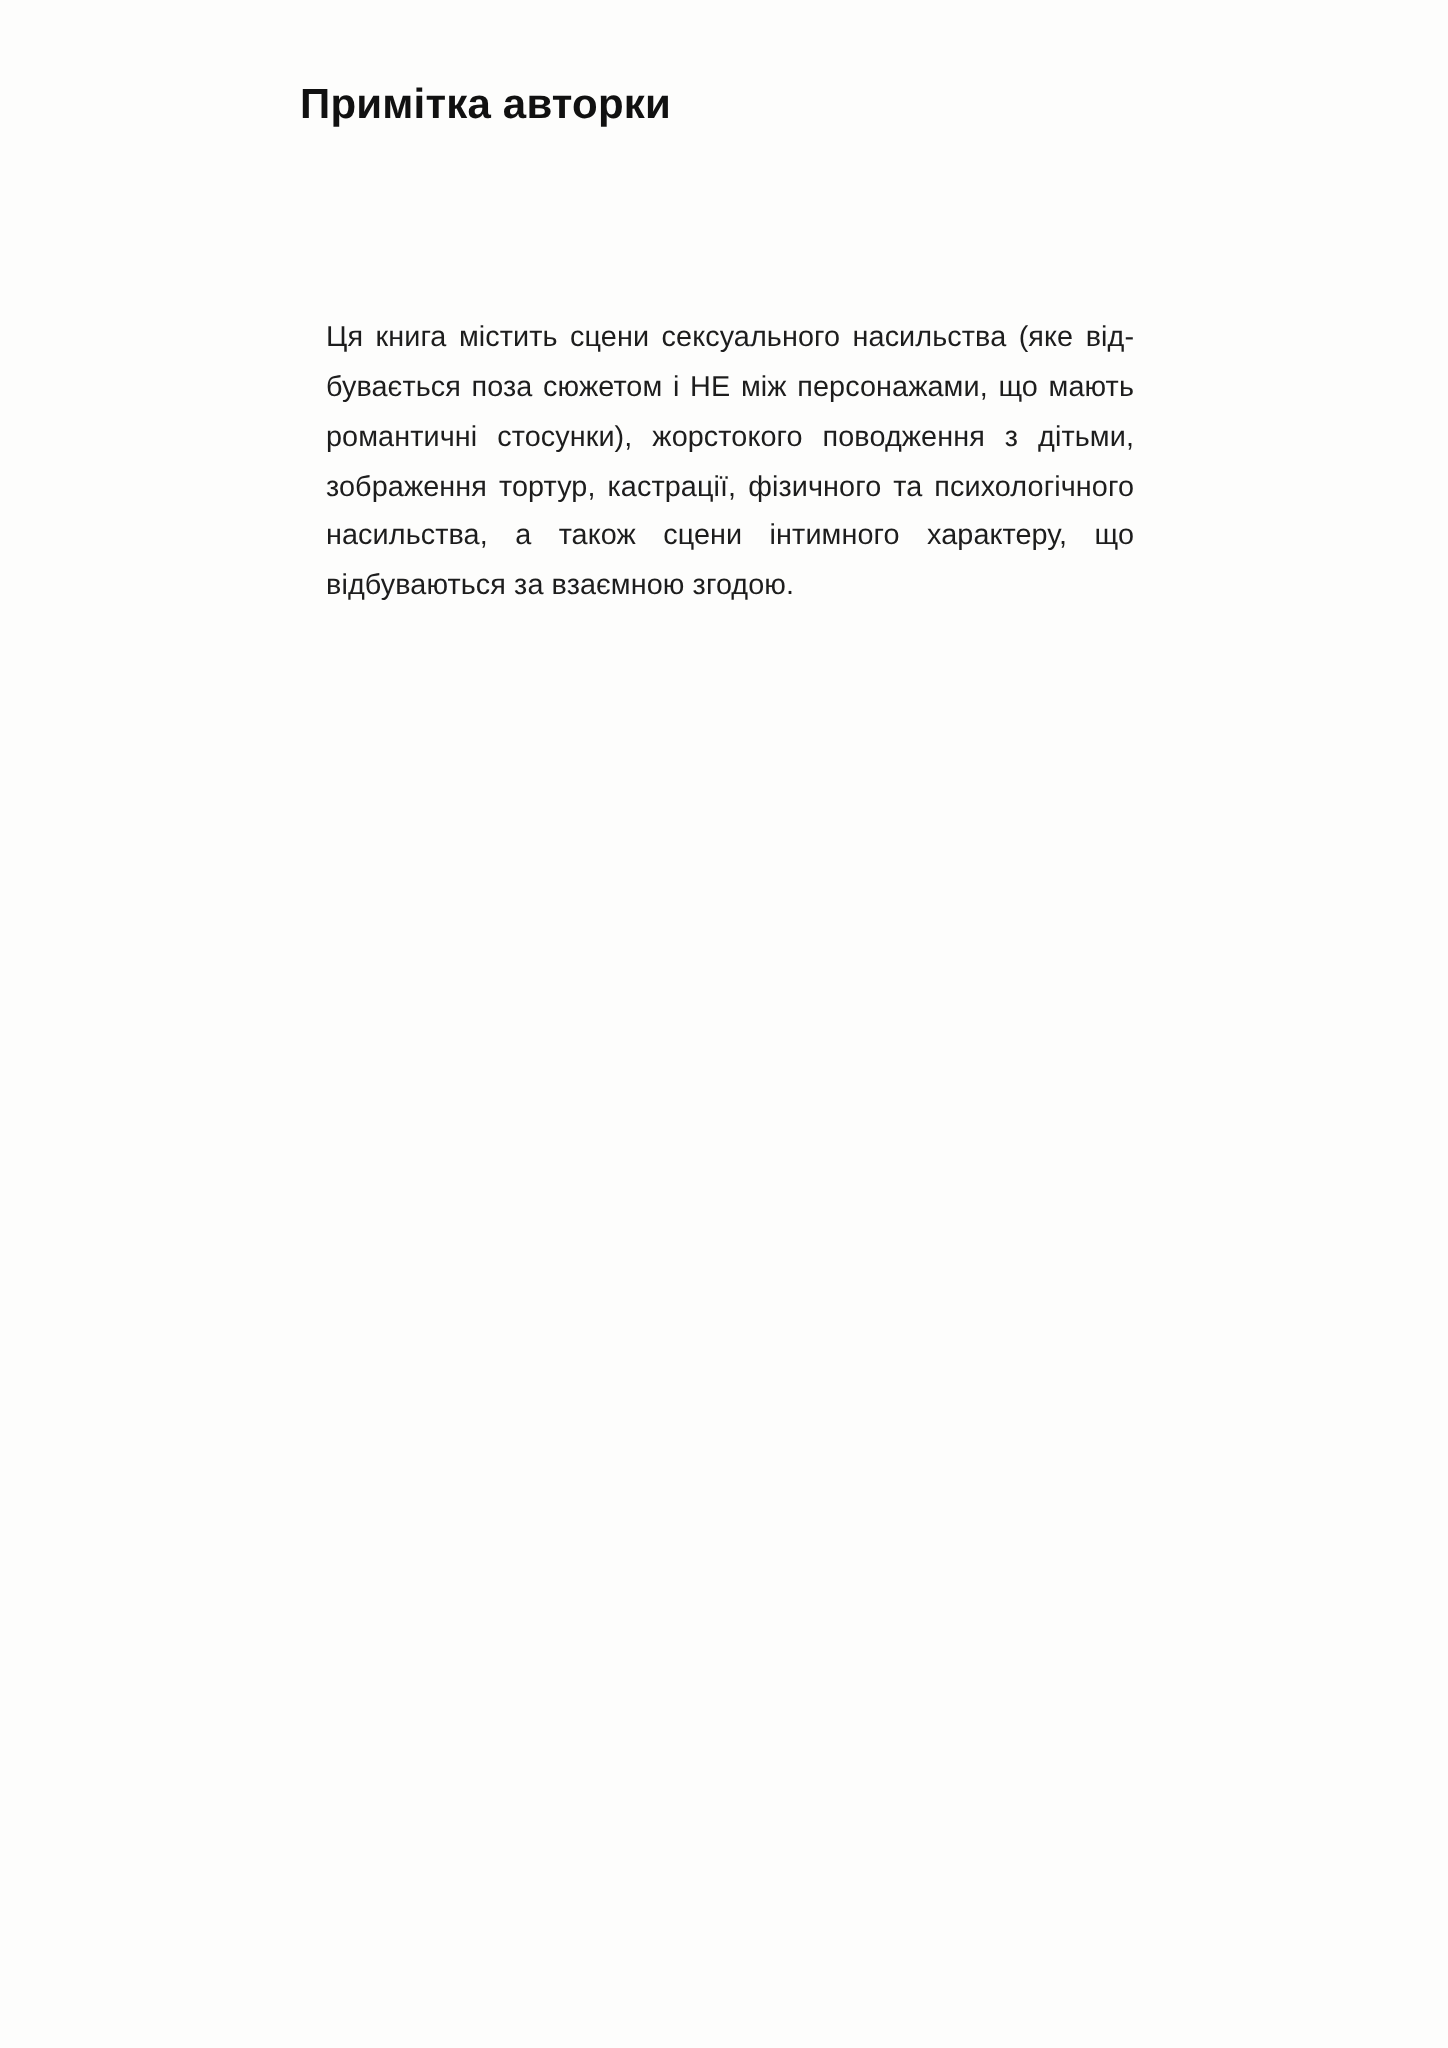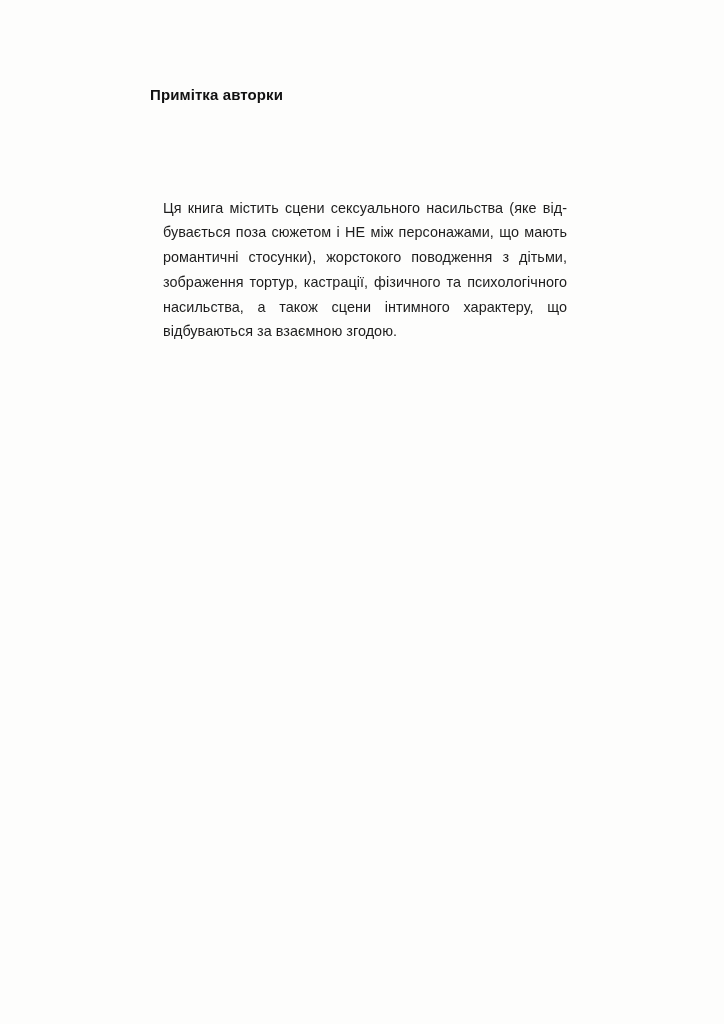--- a/index.html
+++ b/index.html
@@ -22,22 +22,22 @@
     overflow: hidden;
   }
   .content {
     position: absolute;
     left: 150px;
     top: 0;
     width: 430px;
   }
   .page-title {
     margin: 0;
-    padding-top: 85px;
-    font-size: 15px;
+    padding-top: 39px;
+    font-size: 21px;
     line-height: 1.3;
     font-weight: 700;
     letter-spacing: 0.1px;
     color: #111111;
   }
   .body-text {
     margin: 13px;
     padding-top: 78px;
     font-size: 14.4px;
     line-height: 1.72;

